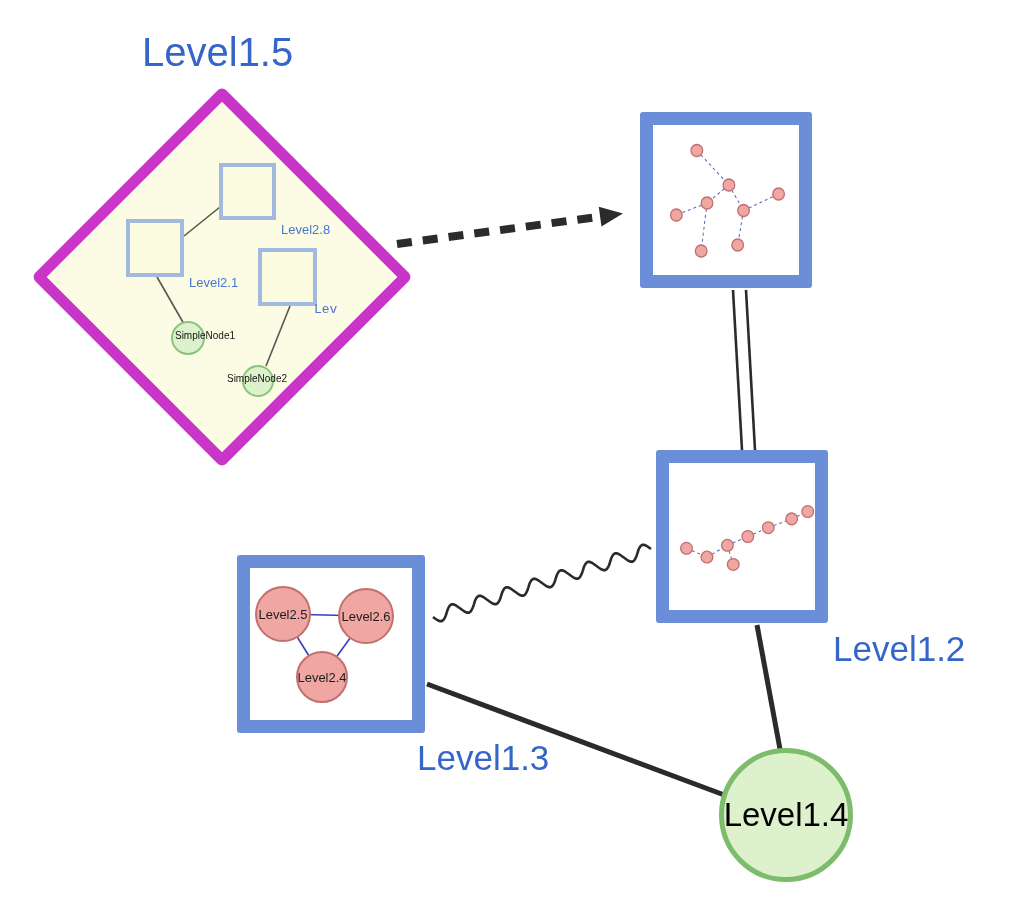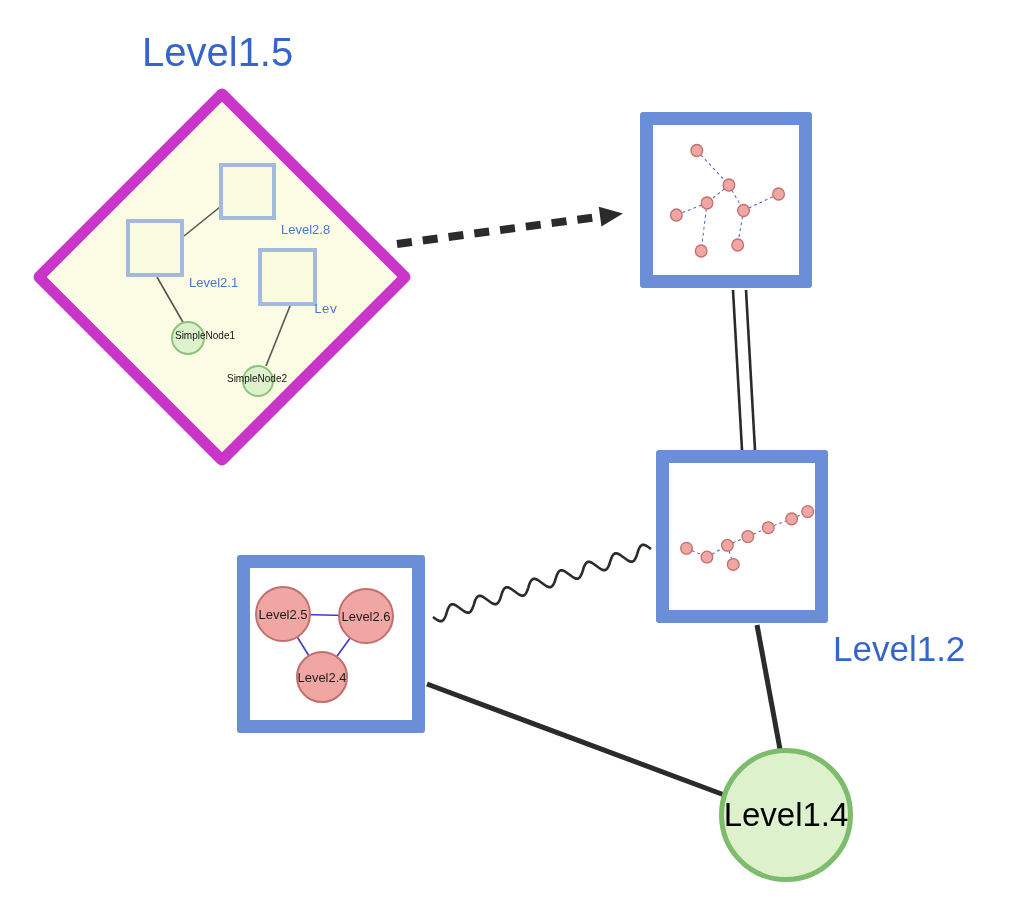--- a/index.html
+++ b/index.html
@@ -160,14 +160,15 @@
   <div class="pink-node" style="left:296px;top:651px;width:52px;height:52px;">
     <span>Level2.4</span>
   </div>
 
   <div class="level14-node">
     <span class="level14-label">Level1.4</span>
   </div>
 
   <div class="node-big-label" style="left:142px;top:30px;font-size:40px;">Level1.5</div>
   <div class="node-big-label" style="left:833px;top:629px;">Level1.2</div>
+  <div class="node-big-label" style="left:417px;top:738px;">Level1.3</div>
 
 </div>
 
 </body></html>

